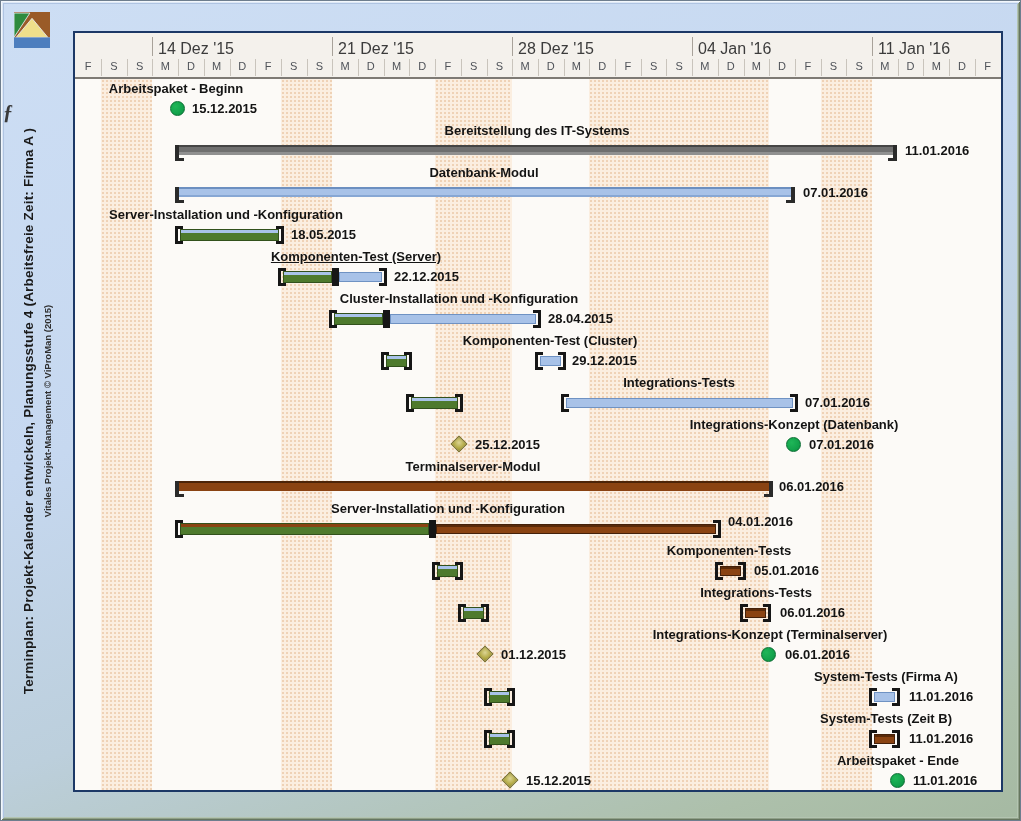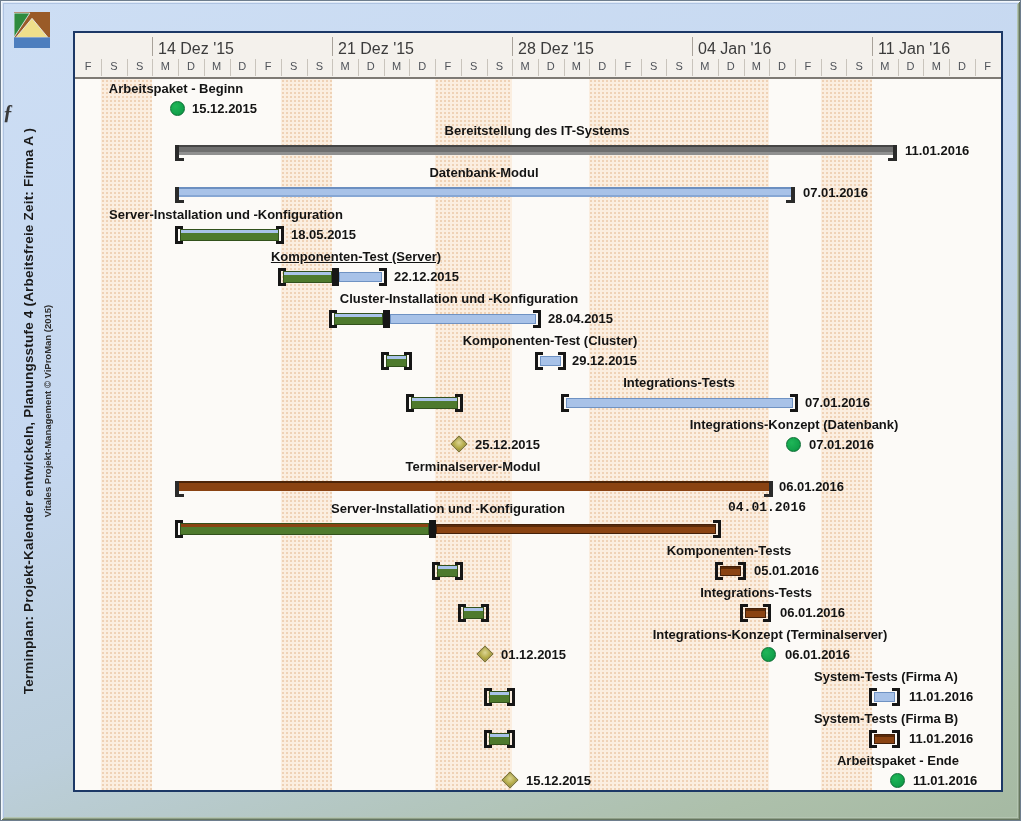--- a/index.html
+++ b/index.html
@@ -241,21 +241,21 @@
         </div>
         <div class="tdate" style="left: 704px; top: 445.5px;">06.01.2016</div>
         <div class="tlabel" style="left: 373px; top: 468px;">Server-Installation und -Konfiguration</div>
         <div class="barbox" style="left: 100px; top: 486.5px; width: 546px;">
           <div class="fill f-greenbrown" style="left: 5px; width: 249px;"></div>
           <div class="dv" style="left: 254px;"></div>
           <div class="fill f-brown" style="left: 261px; right: 5px;"></div>
           <div class="bk l"></div>
           <div class="bk r"></div>
         </div>
-        <div class="tdate" style="left: 653px; top: 467px; font-family: Liberation Mono, monospace;">04.01.2016</div>
+        <div class="tdate" style="left: 653px; top: 481px;">04.01.2016</div>
         <div class="tlabel" style="left: 654px; top: 510px;">Komponenten-Tests</div>
         <div class="barbox" style="left: 357px; top: 528.5px; width: 31px;">
           <div class="fill f-greenblue" style="left: 5px; right: 5px;"></div>
           <div class="bk l"></div>
           <div class="bk r"></div>
         </div>
         <div class="barbox" style="left: 640px; top: 528.5px; width: 31px;">
           <div class="fill f-brown" style="left: 5px; right: 5px;"></div>
           <div class="bk l"></div>
           <div class="bk r"></div>
@@ -283,21 +283,21 @@
           <div class="fill f-greenblue" style="left: 5px; right: 5px;"></div>
           <div class="bk l"></div>
           <div class="bk r"></div>
         </div>
         <div class="barbox" style="left: 794px; top: 654.5px; width: 31px;">
           <div class="fill f-blue" style="left: 5px; right: 5px;"></div>
           <div class="bk l"></div>
           <div class="bk r"></div>
         </div>
         <div class="tdate" style="left: 834px; top: 655.5px;">11.01.2016</div>
-        <div class="tlabel" style="left: 811px; top: 678px;">System-Tests (Firma B)</div>
+        <div class="tlabel" style="left: 811px; top: 678px;">System-Tests (Zeit B)</div>
         <div class="barbox" style="left: 409px; top: 696.5px; width: 31px;">
           <div class="fill f-greenblue" style="left: 5px; right: 5px;"></div>
           <div class="bk l"></div>
           <div class="bk r"></div>
         </div>
         <div class="barbox" style="left: 794px; top: 696.5px; width: 31px;">
           <div class="fill f-brown" style="left: 5px; right: 5px;"></div>
           <div class="bk l"></div>
           <div class="bk r"></div>
         </div>

